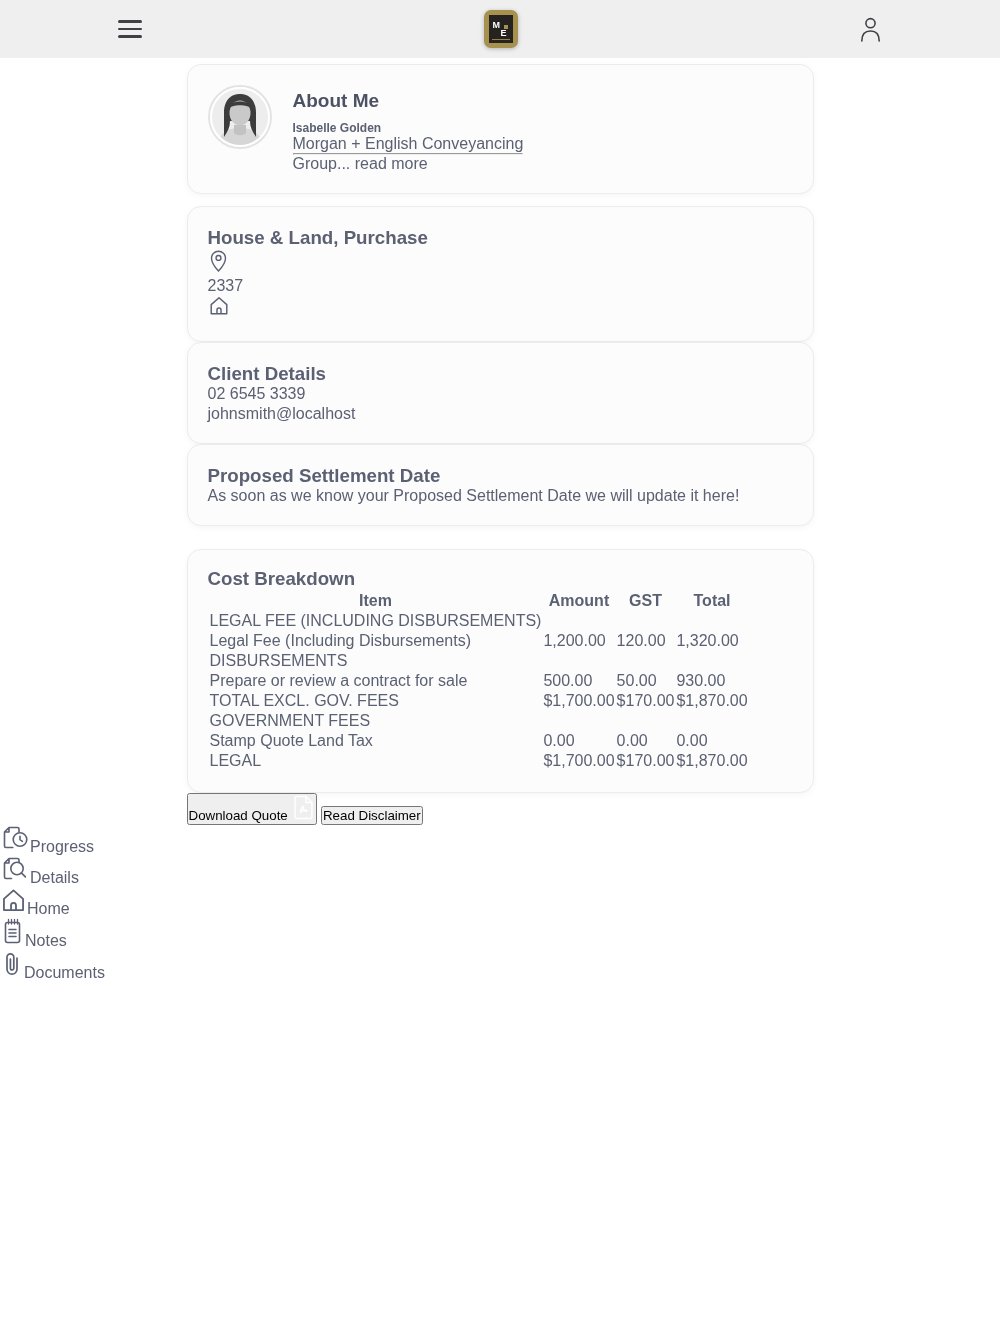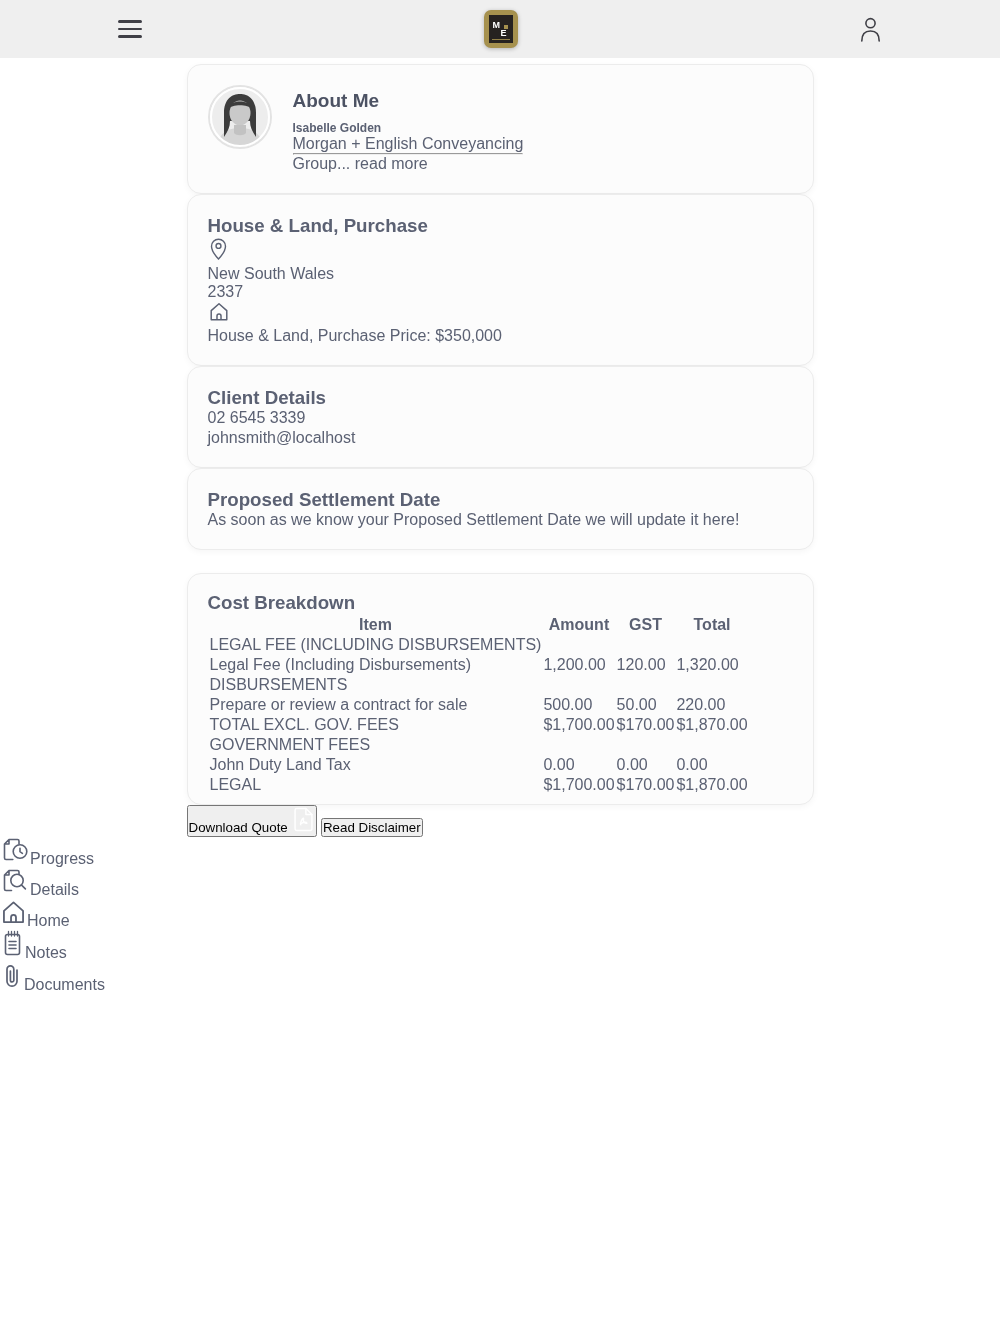--- a/index.html
+++ b/index.html
@@ -48,21 +48,21 @@
   
   .content{width:627px;margin:0 auto;padding-top:6px;}
   .card{
     background:var(--card-bg);
     border:1px solid var(--card-border);
     border-radius:14px;
     box-shadow:0 2px 6px rgba(0,0,0,.04);
     padding:20px;
   }
   
-  .about-card{display:flex;gap:21px;margin-bottom:0;}
+  .about-card{display:flex;gap:21px;margin-bottom:12px;}
   .avatar{width:64px;height:64px;border-radius:50%;border:2px solid #e3e3e3;overflow:hidden;flex-shrink:0;background:#fff;}
   .about-title{font-size:19px;font-weight:700;color:var(--slate-title);margin:5px 0 9px;}
   .about-name{font-size:12px;font-weight:700;color:#50566' ;color:#505664;margin-bottom:5px;}
   .about-company{font-size:13.5px;color:#8b909c;}
   .about-divider{width:62px;border:none;border-top:1px solid #dcdcdc;margin:13px 0 10px;}
   .about-excerpt{font-size:13.5px;color:#6e7582;}
   .read-more{color:var(--accent);text-decoration:none;border-bottom:1px solid #c9c9c9;cursor:pointer;}
   /* section title */
   .page-title{font-size:23px;font-weight:500;color:var(--slate-heading);margin:30px 0 15px;padding-left:3px;}
   /* matter card */
@@ -181,48 +181,46 @@
 
   
   <section class="card">
     <h3 class="card-title">House &amp; Land, Purchase</h3>
     <div class="icon-row">
       <svg class="ic" width="21" height="24" viewBox="0 0 24 27" fill="none" stroke="currentColor" stroke-width="1.6">
         <path d="M12 25 C12 25 4 16.3 4 10.3 A8 8 0 0 1 20 10.3 C20 16.3 12 25 12 25 Z"></path>
         <circle cx="12" cy="10" r="2.8"></circle>
       </svg>
       <div class="txt">
-        <div>New South Wales</div>
         <div>2337</div>
       </div>
     </div>
     <div class="icon-row">
       <svg class="ic" width="22" height="22" viewBox="0 0 24 24" fill="none" stroke="currentColor" stroke-width="1.6" stroke-linejoin="round">
         <path d="M3.5 10.5 L12 3 L20.5 10.5 V20.5 H3.5 Z"></path>
         <path d="M9.8 20.5 v-4.2 a2.2 2.2 0 0 1 4.4 0 v4.2"></path>
       </svg>
-      <div class="txt">House &amp; Land, Purchase Price: $350,000</div>
     </div>
   </section>
 
   
   <section class="card">
     <h3 class="card-title">Client Details</h3>
     <div class="client-line">02 6545 3339</div>
     <div class="client-line" style="margin-top:2px">johnsmith@localhost</div>
   </section>
 
   
   <section class="card">
     <h3 class="card-title">Proposed Settlement Date</h3>
     <div class="settle-msg">As soon as we know your Proposed Settlement Date we will update it here!</div>
   </section>
 
   
-  <section class="card" style="margin-top:23px;padding:18px 20px 8px">
+  <section class="card" style="margin-top:23px;padding:18px 20px 20px">
     <h3 class="card-title">Cost Breakdown</h3>
     <div class="cost-panel">
       <table class="cost">
         <colgroup>
             <col>
             <col class="c-amount">
             <col class="c-gst">
             <col class="c-total">
           </colgroup>
         <thead>
@@ -249,36 +247,36 @@
             <tr class="row-section">
               <td>DISBURSEMENTS</td>
               <td class="num"></td>
               <td class="num"></td>
               <td class="num"></td>
             </tr>
             <tr class="row-data">
               <td>Prepare or review a contract for sale</td>
               <td class="num">500.00</td>
               <td class="num">50.00</td>
-              <td class="num">220.00</td>
+              <td class="num">930.00</td>
             </tr>
             <tr class="row-subtotal">
               <td>TOTAL EXCL. GOV. FEES</td>
               <td class="num">$1,700.00</td>
               <td class="num">$170.00</td>
               <td class="num">$1,870.00</td>
             </tr>
             <tr class="row-section">
               <td>GOVERNMENT FEES</td>
               <td class="num"></td>
               <td class="num"></td>
               <td class="num"></td>
             </tr>
             <tr class="row-data">
-              <td>John Duty Land Tax</td>
+              <td>Stamp Quote Land Tax</td>
               <td class="num">0.00</td>
               <td class="num">0.00</td>
               <td class="num">0.00</td>
             </tr>
             <tr class="row-total">
               <td>LEGAL</td>
               <td class="num">$1,700.00</td>
               <td class="num">$170.00</td>
               <td class="num">$1,870.00</td>
             </tr>

